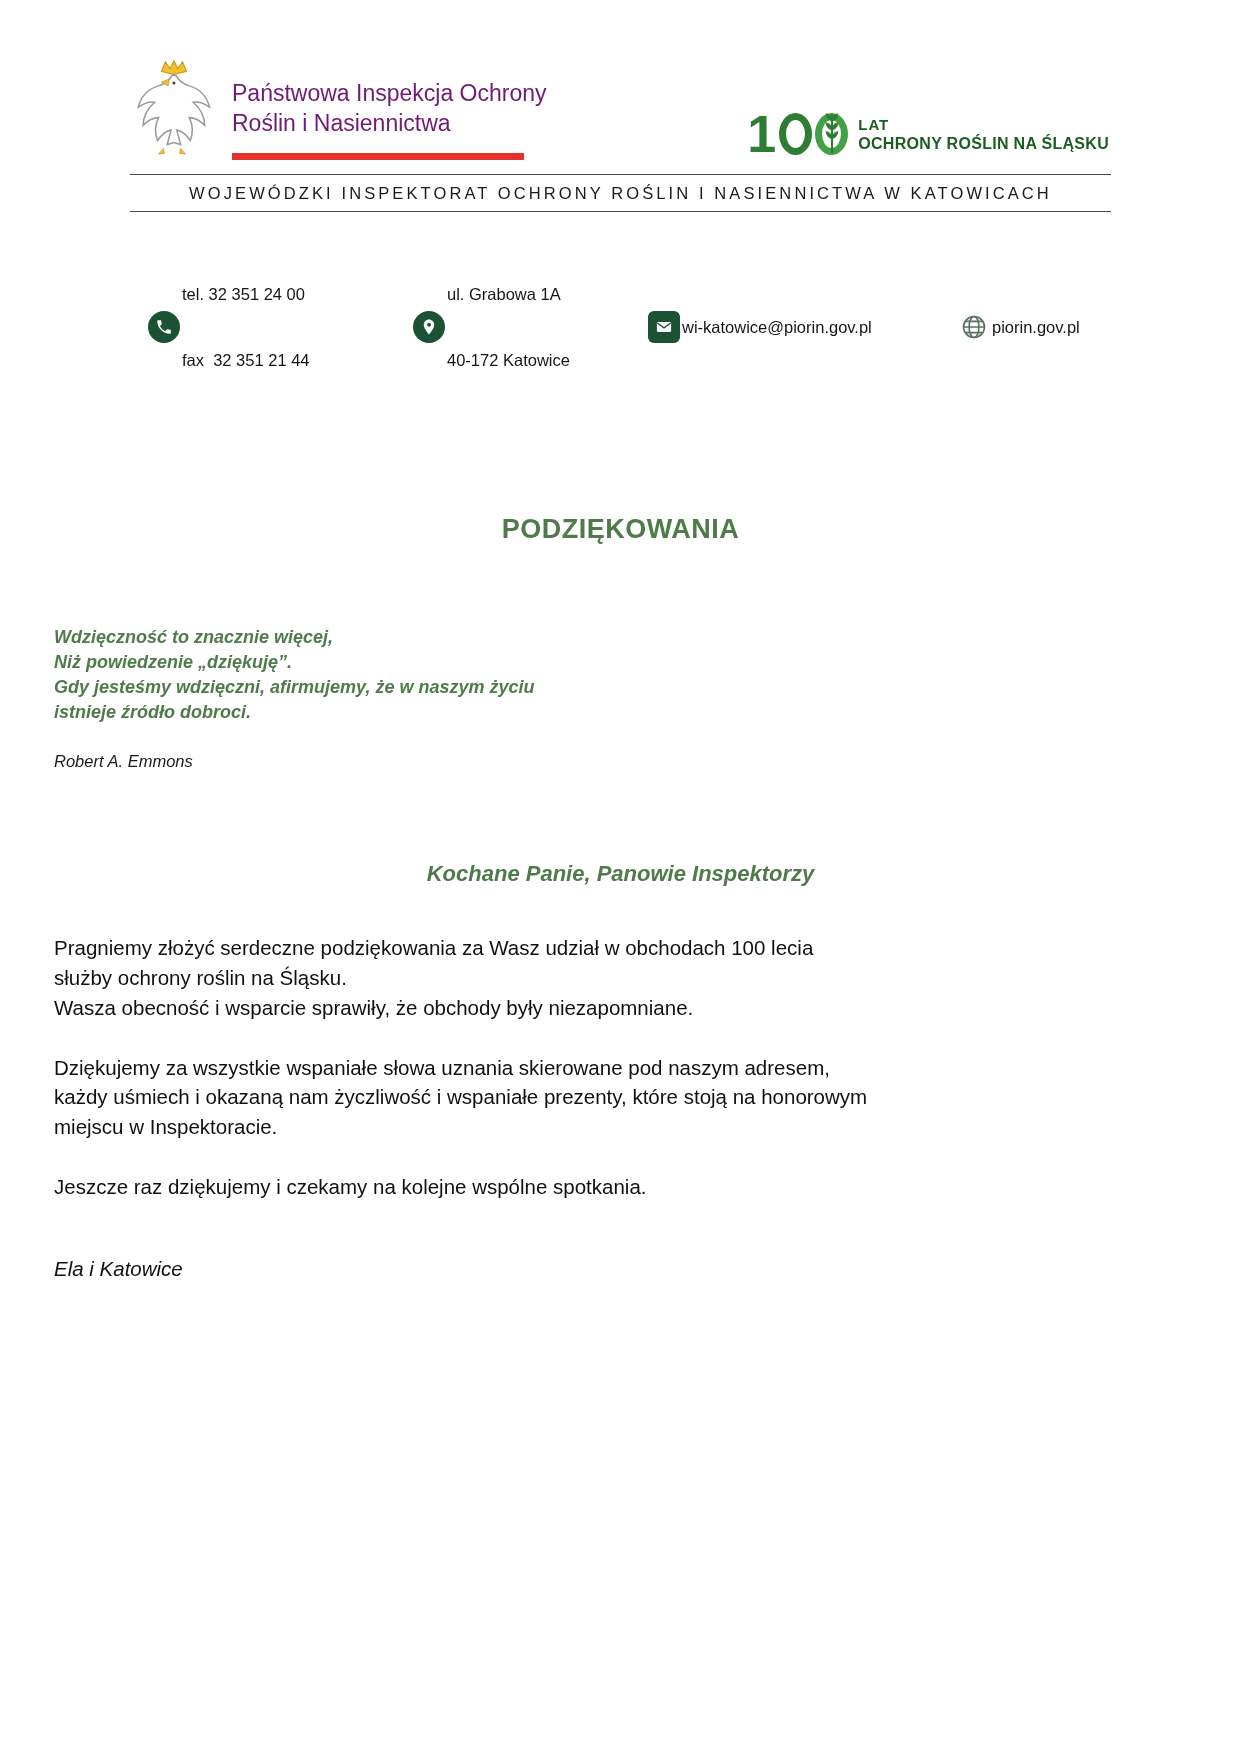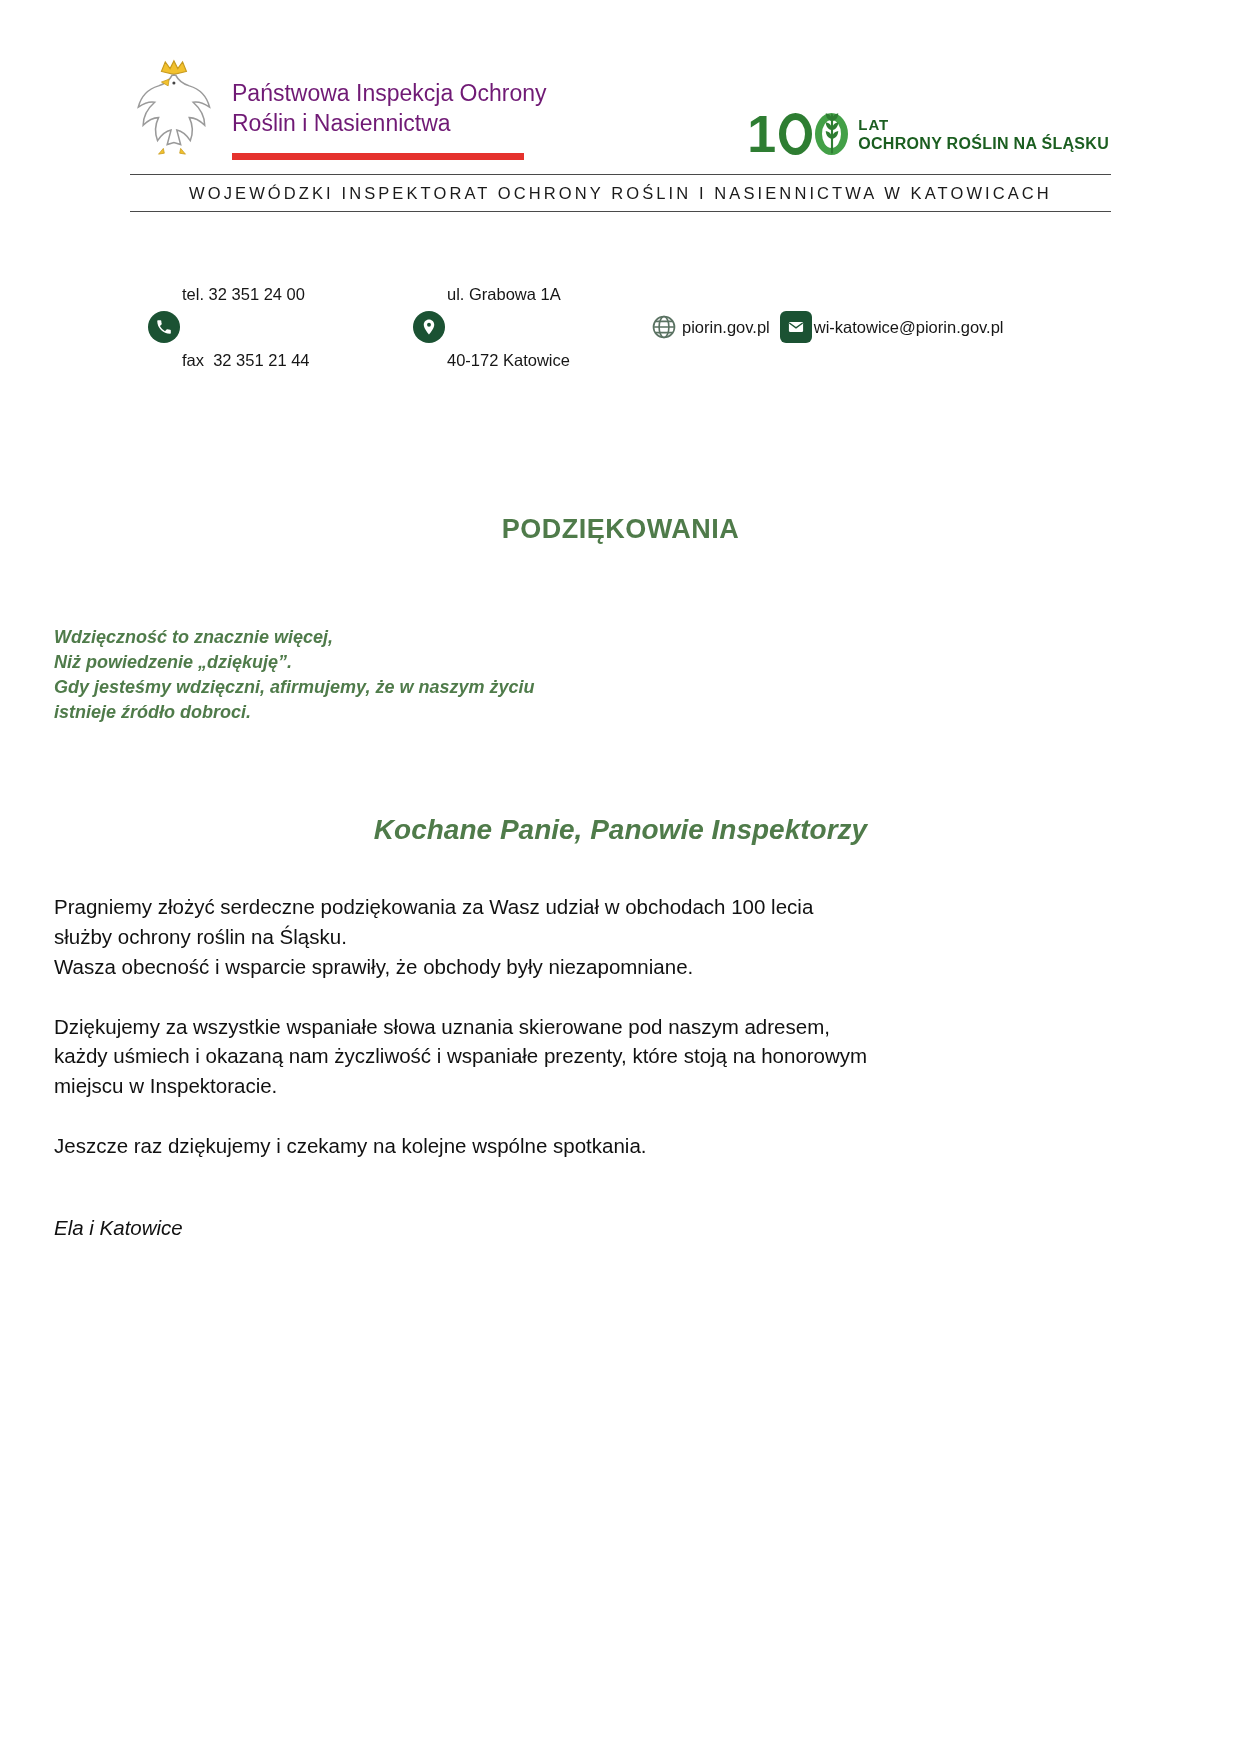--- a/index.html
+++ b/index.html
@@ -98,21 +98,21 @@
     font-style: italic;
     font-size: 16.5px;
     color: #1a1a1a;
   }
   .salutation {
     margin-top: 90px;
     text-align: center;
     color: #4f7b4a;
     font-weight: bold;
     font-style: italic;
-    font-size: 28px;
+    font-size: 22px;
   }
   .body-para {
     margin-top: 30px;
     font-size: 20.5px;
     line-height: 1.45;
     color: #111;
     white-space: pre-line;
   }
   .body-para.first { margin-top: 46px; }
   .signature {
@@ -191,57 +191,58 @@
           <svg viewBox="0 0 24 24" width="18" height="18" aria-hidden="true">
             <path fill="#fff" d="M12 2c-3.9 0-7 3.1-7 7 0 5.2 7 13 7 13s7-7.8 7-13c0-3.9-3.1-7-7-7zm0 9.6A2.6 2.6 0 1 1 12 6.4a2.6 2.6 0 0 1 0 5.2z"></path>
           </svg>
         </span>
         <div class="ctext">
           <div>ul. Grabowa 1A</div>
           <div>40-172 Katowice</div>
         </div>
       </div>
 
+      <div class="contact-item c3">
+        <span class="cicon square">
+          <svg viewBox="0 0 24 24" width="20" height="20" aria-hidden="true">
+            <rect x="3.5" y="6" width="17" height="12" rx="1.5" fill="#fff"></rect>
+            <path d="M4 7.2 L12 13 L20 7.2" stroke="#1b5233" stroke-width="1.6" fill="none"></path>
+          </svg>
+        </span>
+        <div class="ctext">
+          <div>wi-katowice@piorin.gov.pl</div>
+        </div>
+      </div>
+
       <div class="contact-item c4">
         <span class="cicon">
           <svg viewBox="0 0 24 24" width="28" height="28" fill="none" stroke="#5a7262" stroke-width="1.4" aria-hidden="true">
             <circle cx="12" cy="12" r="9"></circle>
             <ellipse cx="12" cy="12" rx="4.2" ry="9"></ellipse>
             <path d="M3 12h18M4.4 7.2h15.2M4.4 16.8h15.2"></path>
           </svg>
         </span>
         <div class="ctext">
           <div>piorin.gov.pl</div>
         </div>
       </div>
-
-      <div class="contact-item c3">
-        <span class="cicon square">
-          <svg viewBox="0 0 24 24" width="20" height="20" aria-hidden="true">
-            <rect x="3.5" y="6" width="17" height="12" rx="1.5" fill="#fff"></rect>
-            <path d="M4 7.2 L12 13 L20 7.2" stroke="#1b5233" stroke-width="1.6" fill="none"></path>
-          </svg>
-        </span>
-        <div class="ctext">
-          <div>wi-katowice@piorin.gov.pl</div>
-        </div>
-      </div>
     </div>
   </div>
 
   <div class="main">
     <div class="doc-title">PODZIĘKOWANIA</div>
 
     <div class="quote">
       <div>Wdzięczność to znacznie więcej,</div>
       <div>Niż powiedzenie „dziękuję”.</div>
       <div>Gdy jesteśmy wdzięczni, afirmujemy, że w naszym życiu</div>
       <div>istnieje źródło dobroci.</div>
     </div>
 
+    <div class="quote-author">Robert A. Emmons</div>
 
     <div class="salutation">Kochane Panie, Panowie Inspektorzy</div>
 
     <p class="body-para first">Pragniemy złożyć serdeczne podziękowania za Wasz udział w obchodach 100 lecia
 służby ochrony roślin na Śląsku.
 Wasza obecność i wsparcie sprawiły, że obchody były niezapomniane.</p>
     <p class="body-para">Dziękujemy za wszystkie wspaniałe słowa uznania skierowane pod naszym adresem,
 każdy uśmiech i okazaną nam życzliwość i wspaniałe prezenty, które stoją na honorowym
 miejscu w Inspektoracie.</p>
     <p class="body-para">Jeszcze raz dziękujemy i czekamy na kolejne wspólne spotkania.</p>

